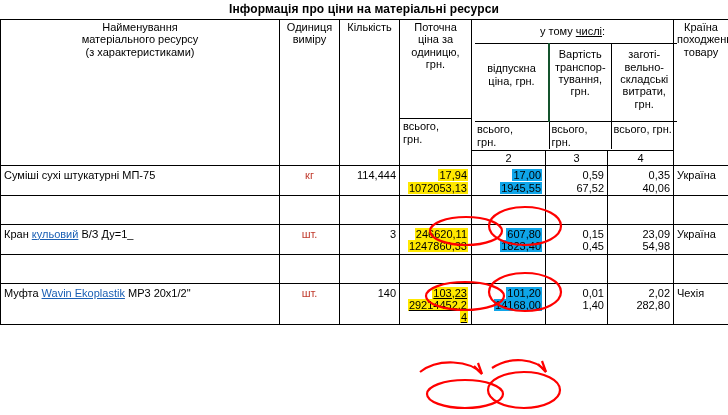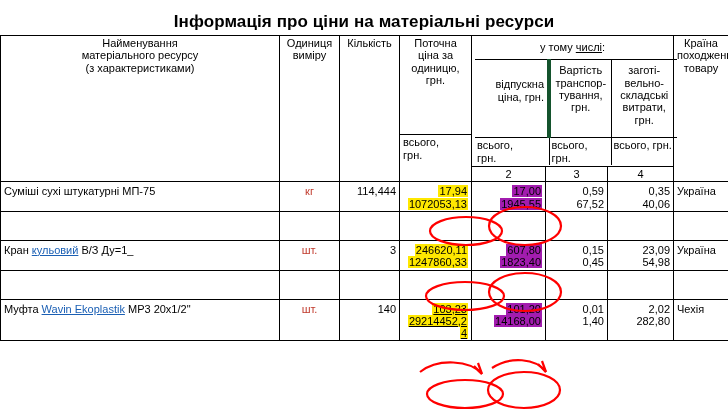--- a/index.html
+++ b/index.html
@@ -12,22 +12,22 @@
     background: #ffffff;
     font-family: "Liberation Sans", sans-serif;
     font-size: 10px;
     color: #000000;
     overflow: hidden;
     position: relative;
   }
   .doc-title {
     text-align: center;
     font-weight: bold;
-    font-size: 17px;
-    padding-top: 12px;
+    font-size: 12px;
+    padding-top: 2px;
     padding-bottom: 3px;
     letter-spacing: 0.1px;
   }
   table.main {
     border-collapse: collapse;
     width: 728px;
     table-layout: fixed;
   }
   table.main td, table.main th {
     border: 1px solid #000000;
@@ -76,21 +76,21 @@
     display: block;
   }
   .cellpair .bot {
     display: block;
   }
   .hl-yellow {
     background: #ffe800;
     padding: 0 1px;
   }
   .hl-grey {
-    background: #a21caf;
+    background: #0ea5e9;
     padding: 0 1px;
   }
   .country {
     text-align: left;
     font-size: 9.5px;
     padding-left: 2px;
   }
   
   .overlay {
     position: absolute;
@@ -156,21 +156,21 @@
       <td class="hdr-cell" colspan="3" style="padding-top:5px;vertical-align:top;">
         <span>у тому <span class="underline-word">числі</span>:</span>
         <table style="border-collapse:collapse;width:100%;margin-top:6px;table-layout:fixed;border:none;">
           <colgroup>
             <col style="width:74px">
               <col style="width:62px">
               <col style="width:66px">
           </colgroup>
           <tbody>
               <tr>
-            <td style="border:none;border-left:none;border-top:1px solid #000;border-right:4px solid #14532d;vertical-align:top;text-align:right;padding-top:18px;height:58px;">
+            <td style="border:none;border-left:none;border-top:1px solid #000;border-right:2px solid #14532d;vertical-align:top;text-align:center;padding-top:18px;height:58px;">
               <div>відпускна</div>
               <div>ціна, грн.</div>
             </td>
             <td style="border:none;border-top:1px solid #000;border-right:1px solid #000;vertical-align:top;text-align:center;padding-top:4px;">
               <div>Вартість</div>
               <div>транспор-</div>
               <div>тування,</div>
               <div>грн.</div>
             </td>
             <td style="border:none;border-top:1px solid #000;vertical-align:top;text-align:center;padding-top:4px;">

